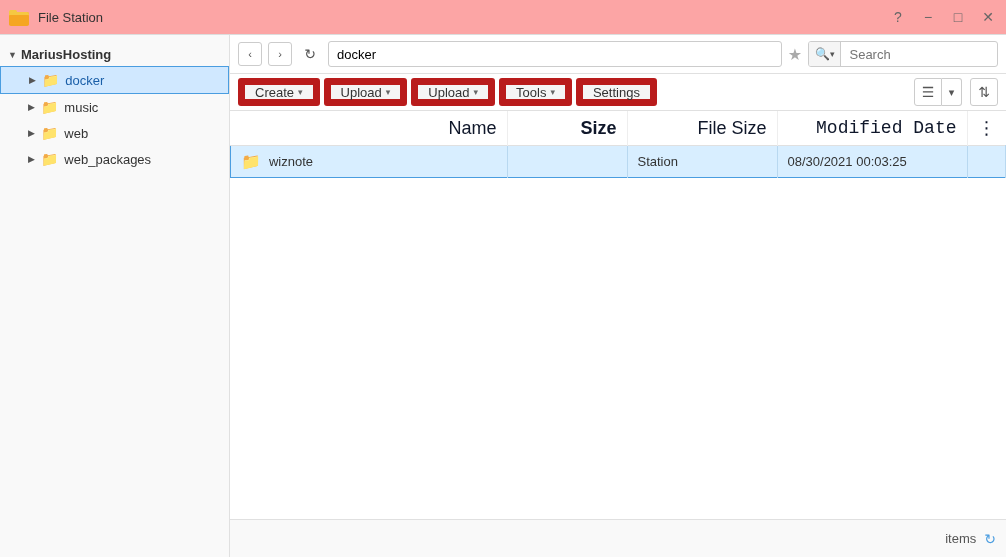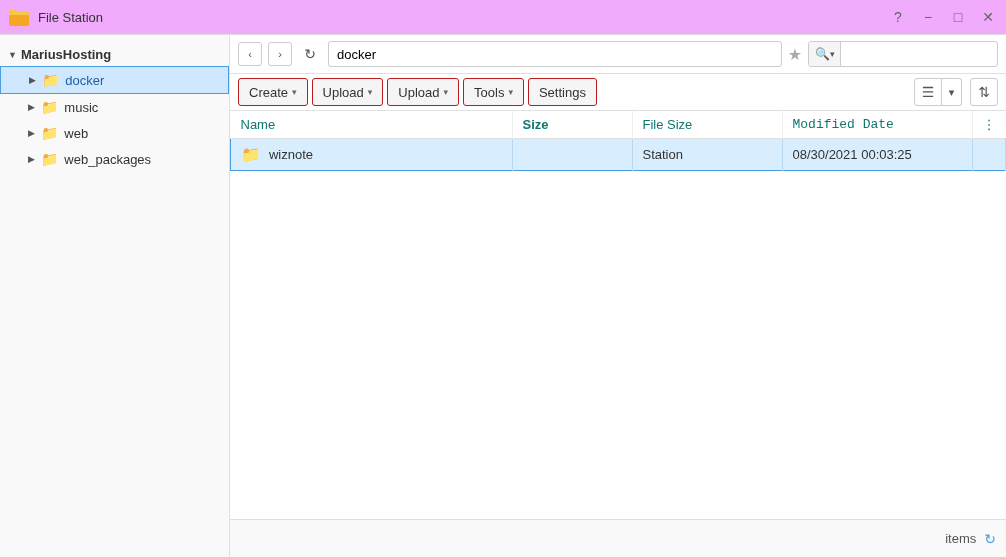--- a/index.html
+++ b/index.html
@@ -9,21 +9,21 @@
       background: #f0f0f0;
       display: flex;
       flex-direction: column;
       width: 1006px;
       height: 557px;
       overflow: hidden;
     }
 
     
     .title-bar {
-      background: #f0abfc;
+      background: #fca5a5;
       border-bottom: 1px solid #ddd;
       display: flex;
       align-items: center;
       justify-content: space-between;
       padding: 0 8px;
       height: 35px;
       flex-shrink: 0;
     }
     .title-bar-left {
       display: flex;
@@ -205,21 +205,21 @@
       display: flex;
       align-items: center;
       padding: 4px 8px;
       border-bottom: 1px solid #e0e0e0;
       gap: 4px;
       background: white;
       flex-shrink: 0;
     }
     .toolbar-btn {
       background: #f5f5f5;
-      border: 1px solid #b91c1c;
+      border: 7px solid #b91c1c;
       border-radius: 3px;
       padding: 4px 10px;
       cursor: pointer;
       font-size: 13px;
       color: #333;
       display: flex;
       align-items: center;
       gap: 4px;
       height: 28px;
     }
@@ -281,25 +281,25 @@
     }
     .file-table {
       width: 100%;
       border-collapse: collapse;
     }
     .file-table thead tr {
       border-bottom: 1px solid #e0e0e0;
       background: white;
     }
     .file-table th {
-      text-align: left;
+      text-align: right;
       padding: 6px 10px;
       font-weight: normal;
-      color: #0f766e;
-      font-size: 13px;
+      color: #0f172a;
+      font-size: 18px;
       border-right: 1px solid #eee;
       cursor: pointer;
       user-select: none;
       white-space: nowrap;
     }
     .file-table th:last-child { border-right: none; }
     .file-table td {
       padding: 6px 10px;
       color: #333;
       font-size: 13px;
@@ -413,20 +413,21 @@
       <button class="nav-btn">‹</button>
       <button class="nav-btn">›</button>
       <button class="refresh-btn">↻</button>
       <input class="address-input" type="text" value="docker" style="">
       <button class="star-btn">★</button>
       <div class="search-box">
         <button class="search-icon-btn">
           <span>🔍</span>
           <span style="font-size:9px;">▾</span>
         </button>
+        <input class="search-input" type="text" placeholder="Search" style="">
       </div>
     </div>
 
     <div class="toolbar">
       <button class="toolbar-btn">
         <span>Create</span>
         <span class="caret">▾</span>
       </button>
       <button class="toolbar-btn">
         <span>Upload</span>

